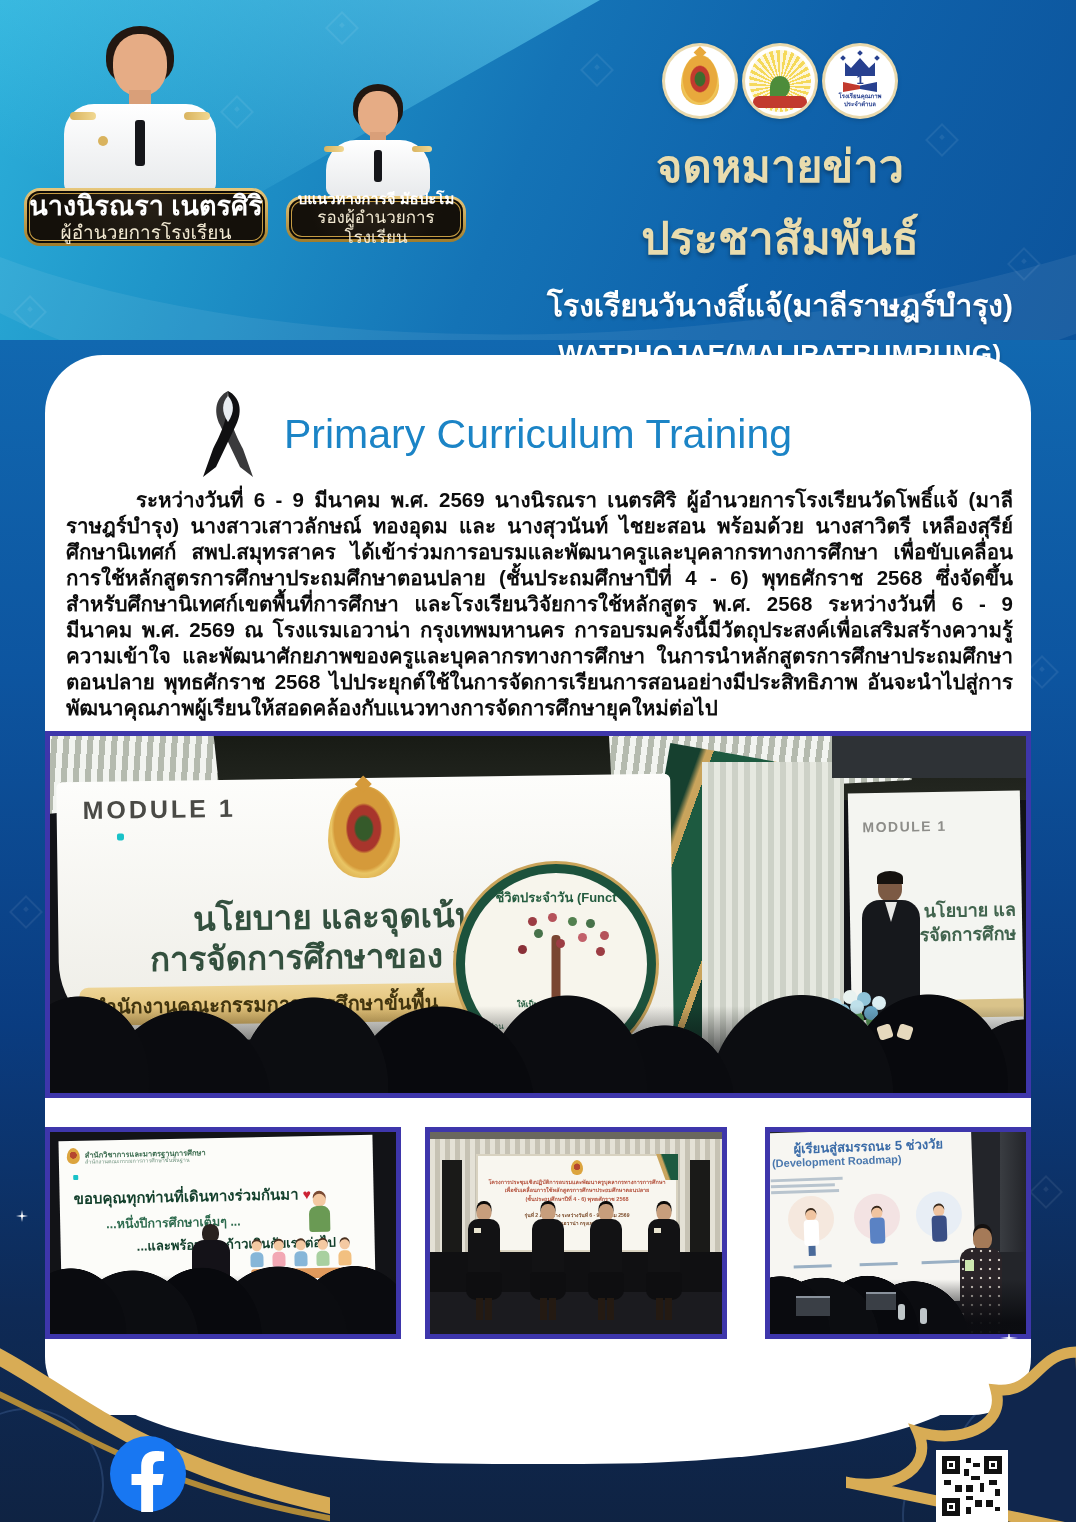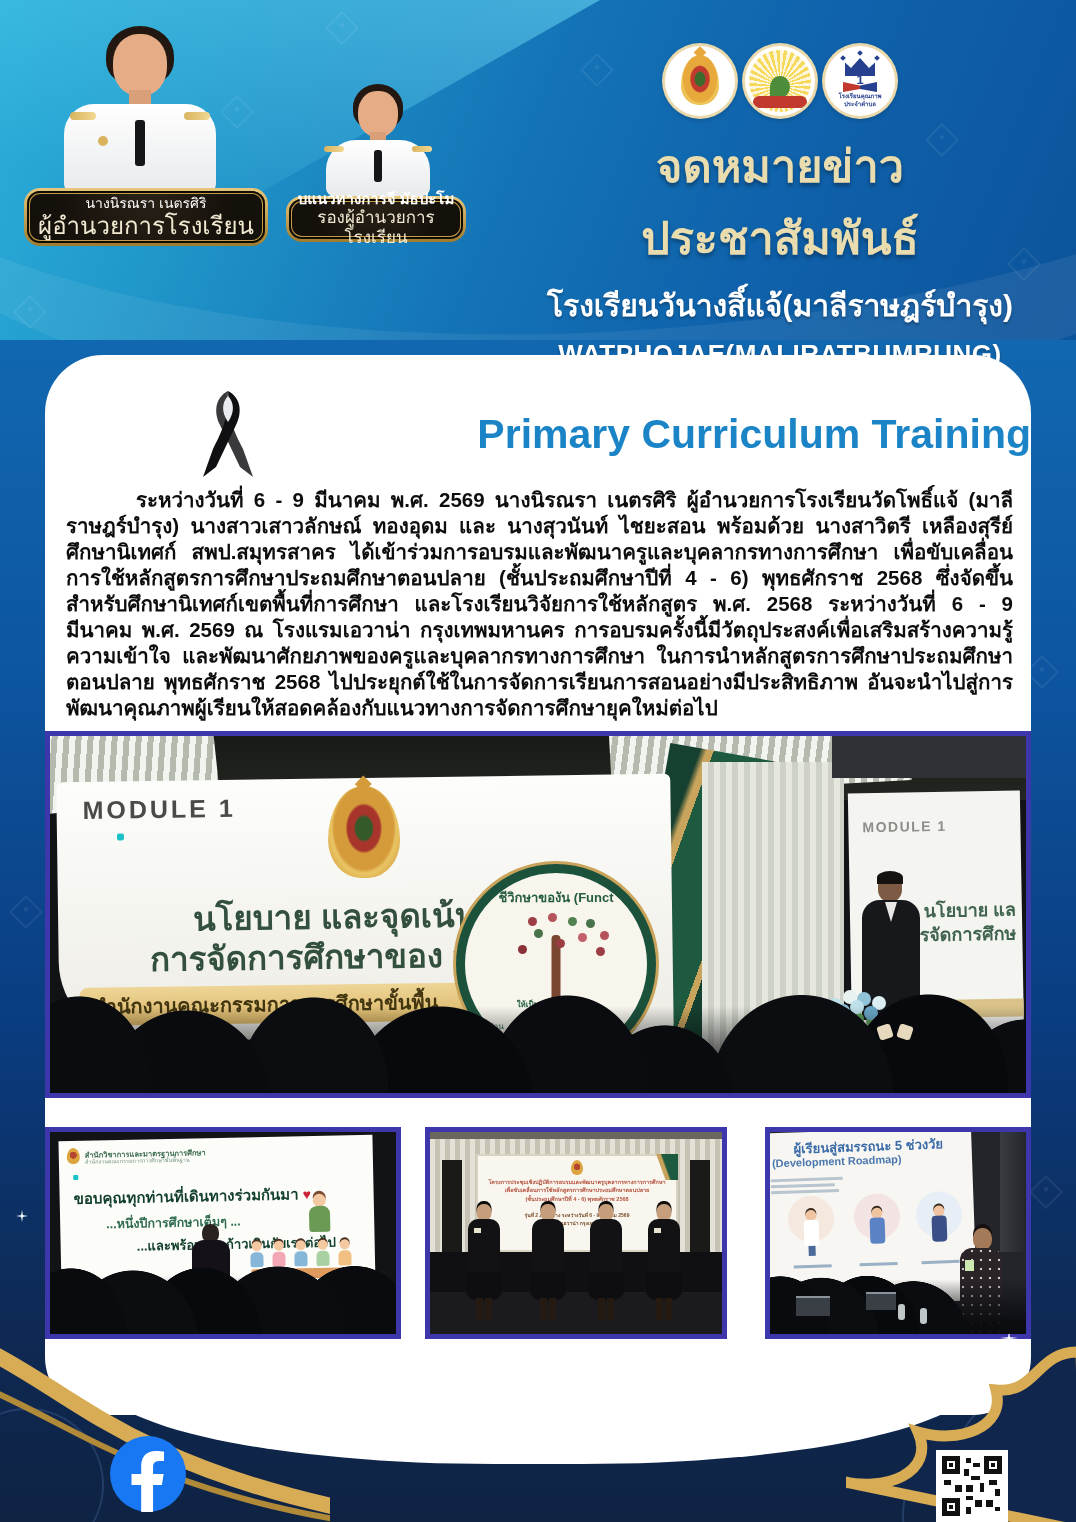--- a/index.html
+++ b/index.html
@@ -35,22 +35,22 @@
   .p-tie{position:absolute;left:50%;transform:translateX(-50%);background:#15161a;border-radius:3px;}
   .p-ep{position:absolute;width:26px;height:8px;background:linear-gradient(90deg,#d9b35e,#f1d892);border-radius:4px;}
   .p-badge{position:absolute;width:10px;height:10px;border-radius:50%;background:#d9b35e;}
 
   .nameplate{position:absolute;background:linear-gradient(180deg,#e7c77c,#9f7c2c);border-radius:16px;padding:3px;box-sizing:border-box;}
   .nameplate .np-in{width:100%;height:100%;box-sizing:border-box;border-radius:13px;
     background:radial-gradient(circle at 50% 0%,#2a2218,#14100a 70%);
     box-shadow:inset 0 0 0 2px #0d0a06, inset 0 0 0 3px #c59c44;
     display:flex;flex-direction:column;justify-content:center;text-align:center;color:#fff;}
   .np1{left:24px;top:188px;width:244px;height:58px;}
-  .np1 .np-name{font-size:14px;font-weight:normal;line-height:1.2;}
-  .np1 .np-role{font-size:24px;color:#f2e9d2;line-height:1.15;}
+  .np1 .np-name{font-size:27px;font-weight:bold;line-height:1.2;}
+  .np1 .np-role{font-size:19px;color:#f2e9d2;line-height:1.15;}
   .np2{left:286px;top:196px;width:180px;height:46px;}
   .np2 .np-name{font-size:15px;font-weight:bold;line-height:1.2;}
   .np2 .np-role{font-size:17px;color:#f2e9d2;line-height:1.15;}
 
   
   .hdr-right{position:absolute;left:520px;top:0;width:520px;text-align:center;color:#fff;}
   .logo-row{display:flex;justify-content:center;gap:10px;margin-top:46px;}
   .logo{width:70px;height:70px;border-radius:50%;background:#fff;position:relative;overflow:hidden;
     box-shadow:0 0 0 3px #e9d9ad,0 2px 6px rgba(0,0,0,.4);}
   .lg1-flame{position:absolute;left:50%;top:9px;transform:translateX(-50%);width:38px;height:50px;
@@ -76,22 +76,22 @@
   .hdr-school-th{margin-top:8px;font-size:30px;font-weight:bold;text-shadow:0 2px 3px rgba(0,0,0,.3);}
   .hdr-school-en{margin-top:10px;font-size:26px;font-weight:bold;letter-spacing:.5px;text-shadow:0 2px 3px rgba(0,0,0,.3);}
   .issue-badge{margin:16px auto 0;width:440px;height:42px;line-height:42px;border-radius:24px;
     background:#142a52;font-size:26px;font-weight:bold;box-shadow:0 3px 6px rgba(0,0,0,.3);}
 
   
   .card{position:absolute;left:45px;top:355px;width:986px;height:1060px;background:#fff;border-radius:58px;}
   .card-bulge{position:absolute;left:100px;top:1380px;width:876px;height:84px;background:#fff;
     border-radius:0 0 45% 45% / 0 0 84px 84px;}
   .ribbon{position:absolute;left:150px;top:32px;width:66px;height:96px;}
-  .article-title{position:absolute;left:0;right:0;top:56px;text-align:right;
-    font-size:41px;font-weight:700;color:#1b84c6;margin:0;}
+  .article-title{position:absolute;left:0;right:0;top:56px;text-align:center;
+    font-size:41px;font-weight:400;color:#1b84c6;margin:0;}
   .article-body{position:absolute;left:21px;right:18px;top:132px;margin:0;
     font-size:20.5px;line-height:26px;font-weight:600;color:#0d0d0d;text-align:justify;text-indent:70px;}
 
   
   .photo{position:absolute;border:5px solid #3e36ab;box-sizing:border-box;background:#121317;overflow:hidden;}
   .ph-aud{position:absolute;left:0;right:0;bottom:0;}
 
   
   .photo-main{left:0;top:376px;width:986px;height:367px;}
   .pm-ceil{position:absolute;left:0;top:0;right:0;height:64px;background:linear-gradient(180deg,#181b15,#242721);}
@@ -373,21 +373,21 @@
       <div class="pm-housing"></div>
       <div class="pm-screen">
         <div class="pm-module">MODULE 1</div>
         <div class="pm-dot"></div>
         <div class="pm-emblem"></div>
         <div class="pm-h1">นโยบาย และจุดเน้น</div>
         <div class="pm-h2">การจัดการศึกษาของ สพฐ.</div>
         <div class="pm-banner">สำนักงานคณะกรรมการการศึกษาขั้นพื้น</div>
       </div>
       <div class="pm-tree">
-        <div class="pm-tree-top">ชีวิกษาของัน (Funct</div>
+        <div class="pm-tree-top">ชีวิตประจำวัน (Funct</div>
         <div class="pm-trunk"></div>
         <div class="pm-leaves"></div>
         <div class="pm-tree-quote">ให้เป็น "ทักษะชีวิต" ใน</div>
         <div class="pm-tree-w1">อ่าน</div>
         <div class="pm-tree-w2">เขียน</div>
       </div>
       <div class="pm-rscreen">
         <div class="pm-rmodule">MODULE 1</div>
         <div class="pm-rh" style="top:104px;">นโยบาย แล</div>
         <div class="pm-rh" style="top:128px;">ารจัดการศึกษ</div>

